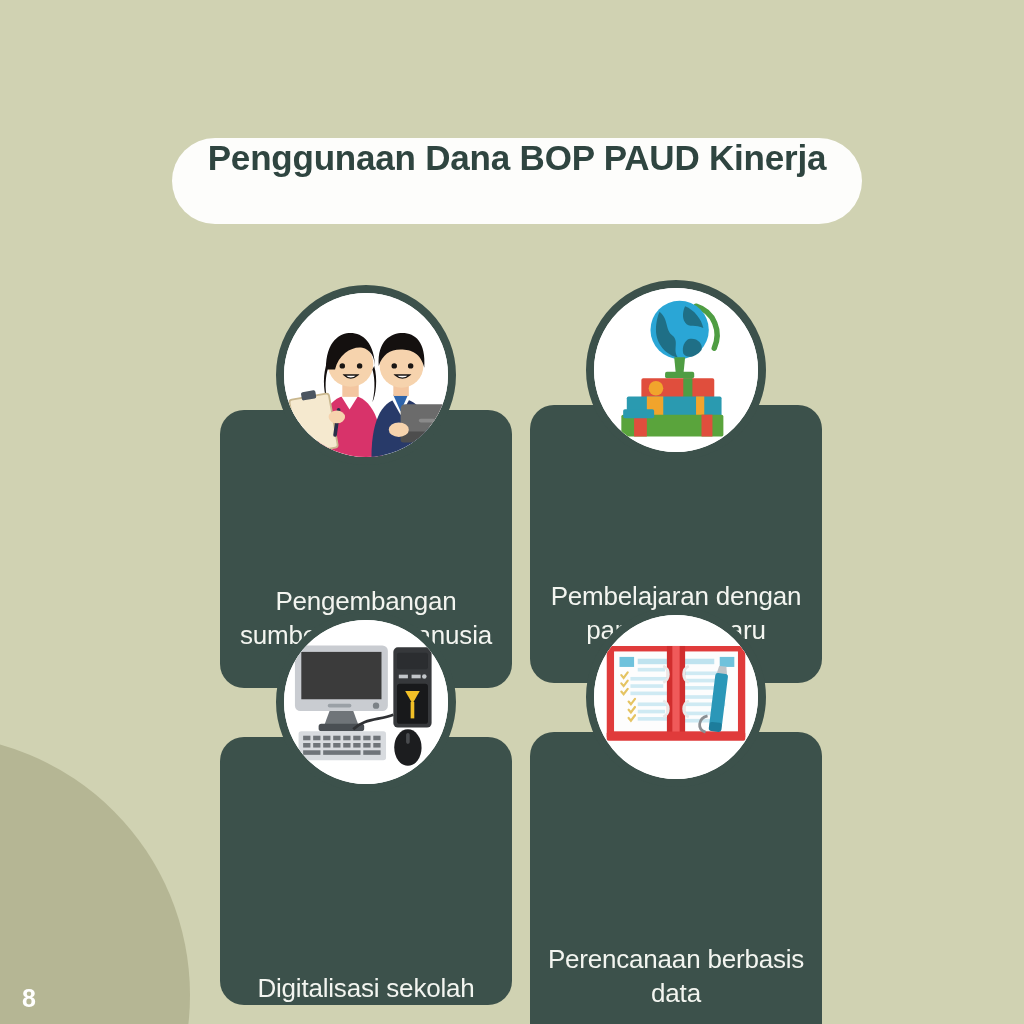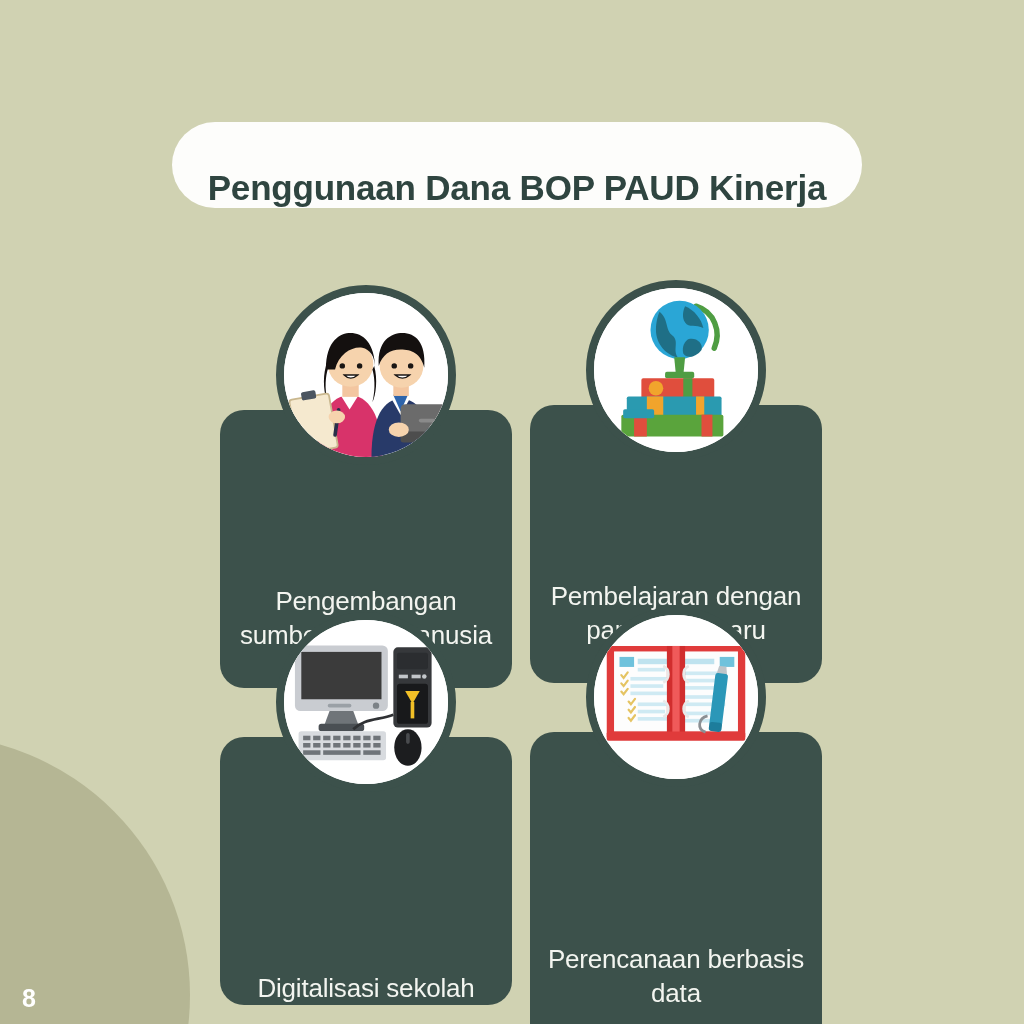--- a/index.html
+++ b/index.html
@@ -46,27 +46,27 @@
     color: #ffffff;
     letter-spacing: 0.5px;
     z-index: 3;
     line-height: 1;
   }
 
   
   .title-pill {
     position: absolute;
     left: 172px;
-    top: 122px;
+    top: 138px;
     width: 690px;
     height: 86px;
     background: #fdfdfb;
     border-radius: 44px;
     display: flex;
-    align-items: flex-end;
+    align-items: flex-start;
     justify-content: center;
     z-index: 5;
   }
   .title-text {
     font-size: 35px;
     font-weight: 700;
     color: #2f4540;
     letter-spacing: -0.2px;
     white-space: nowrap;
   }

